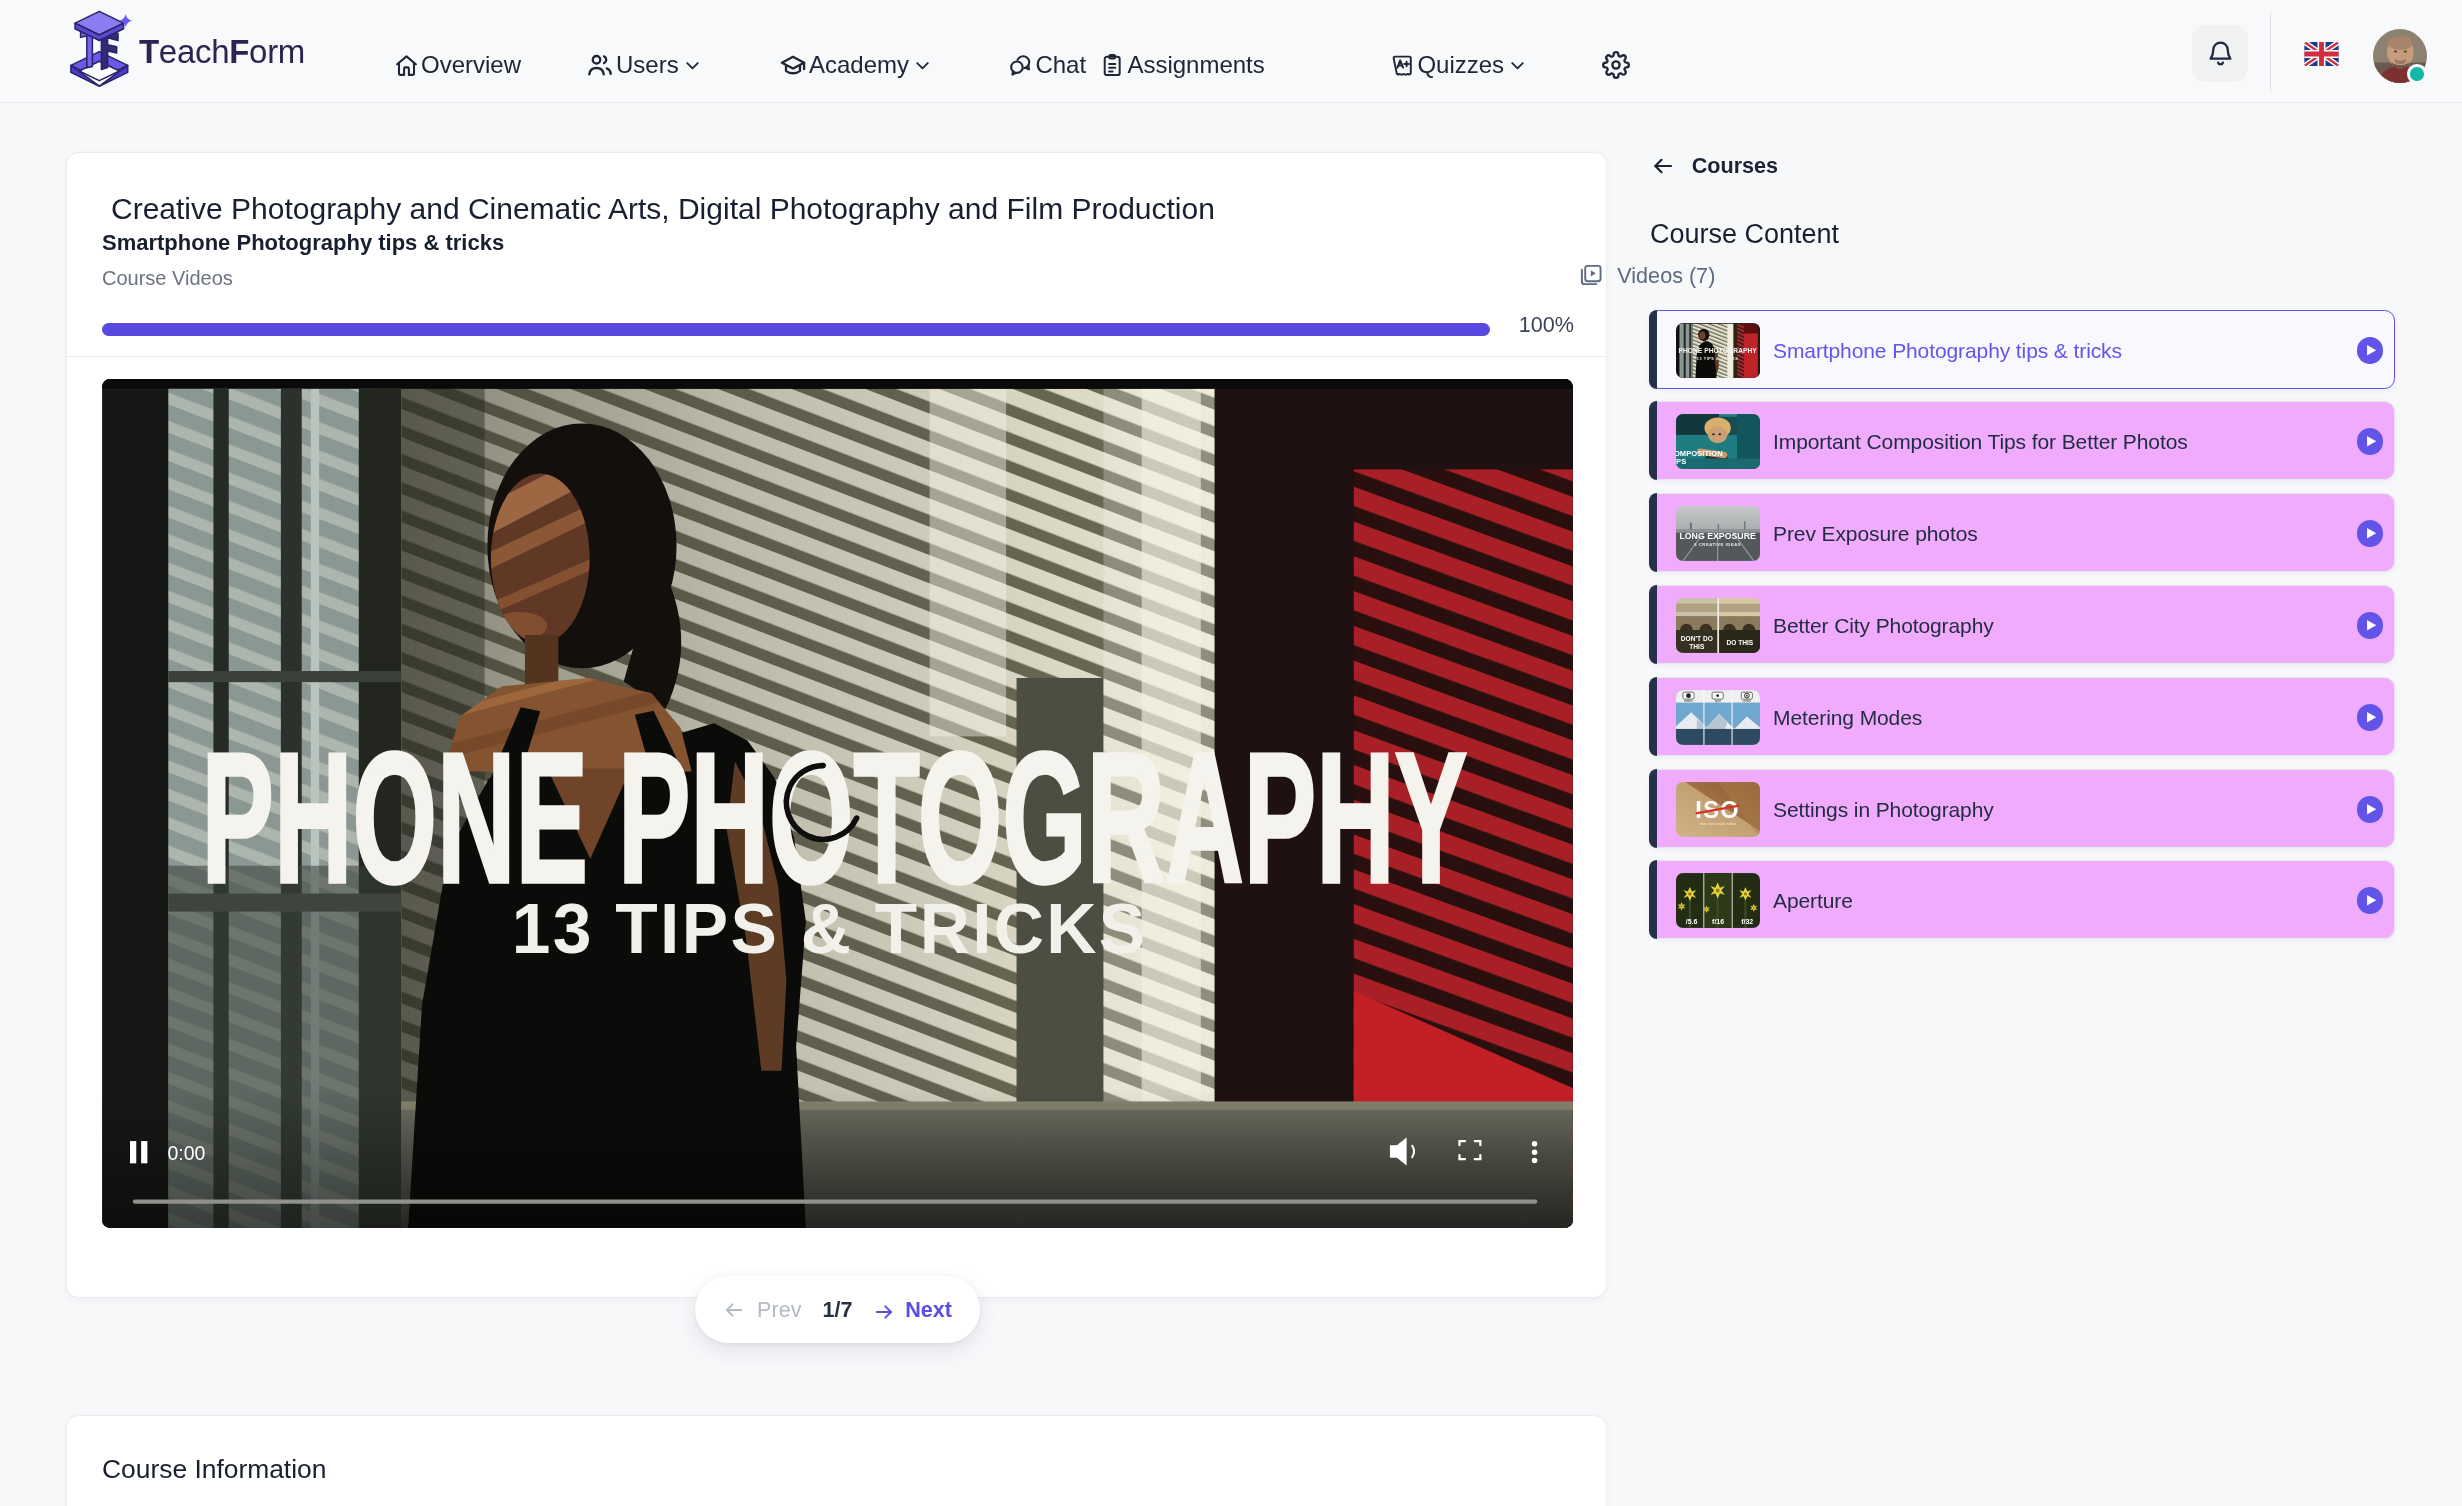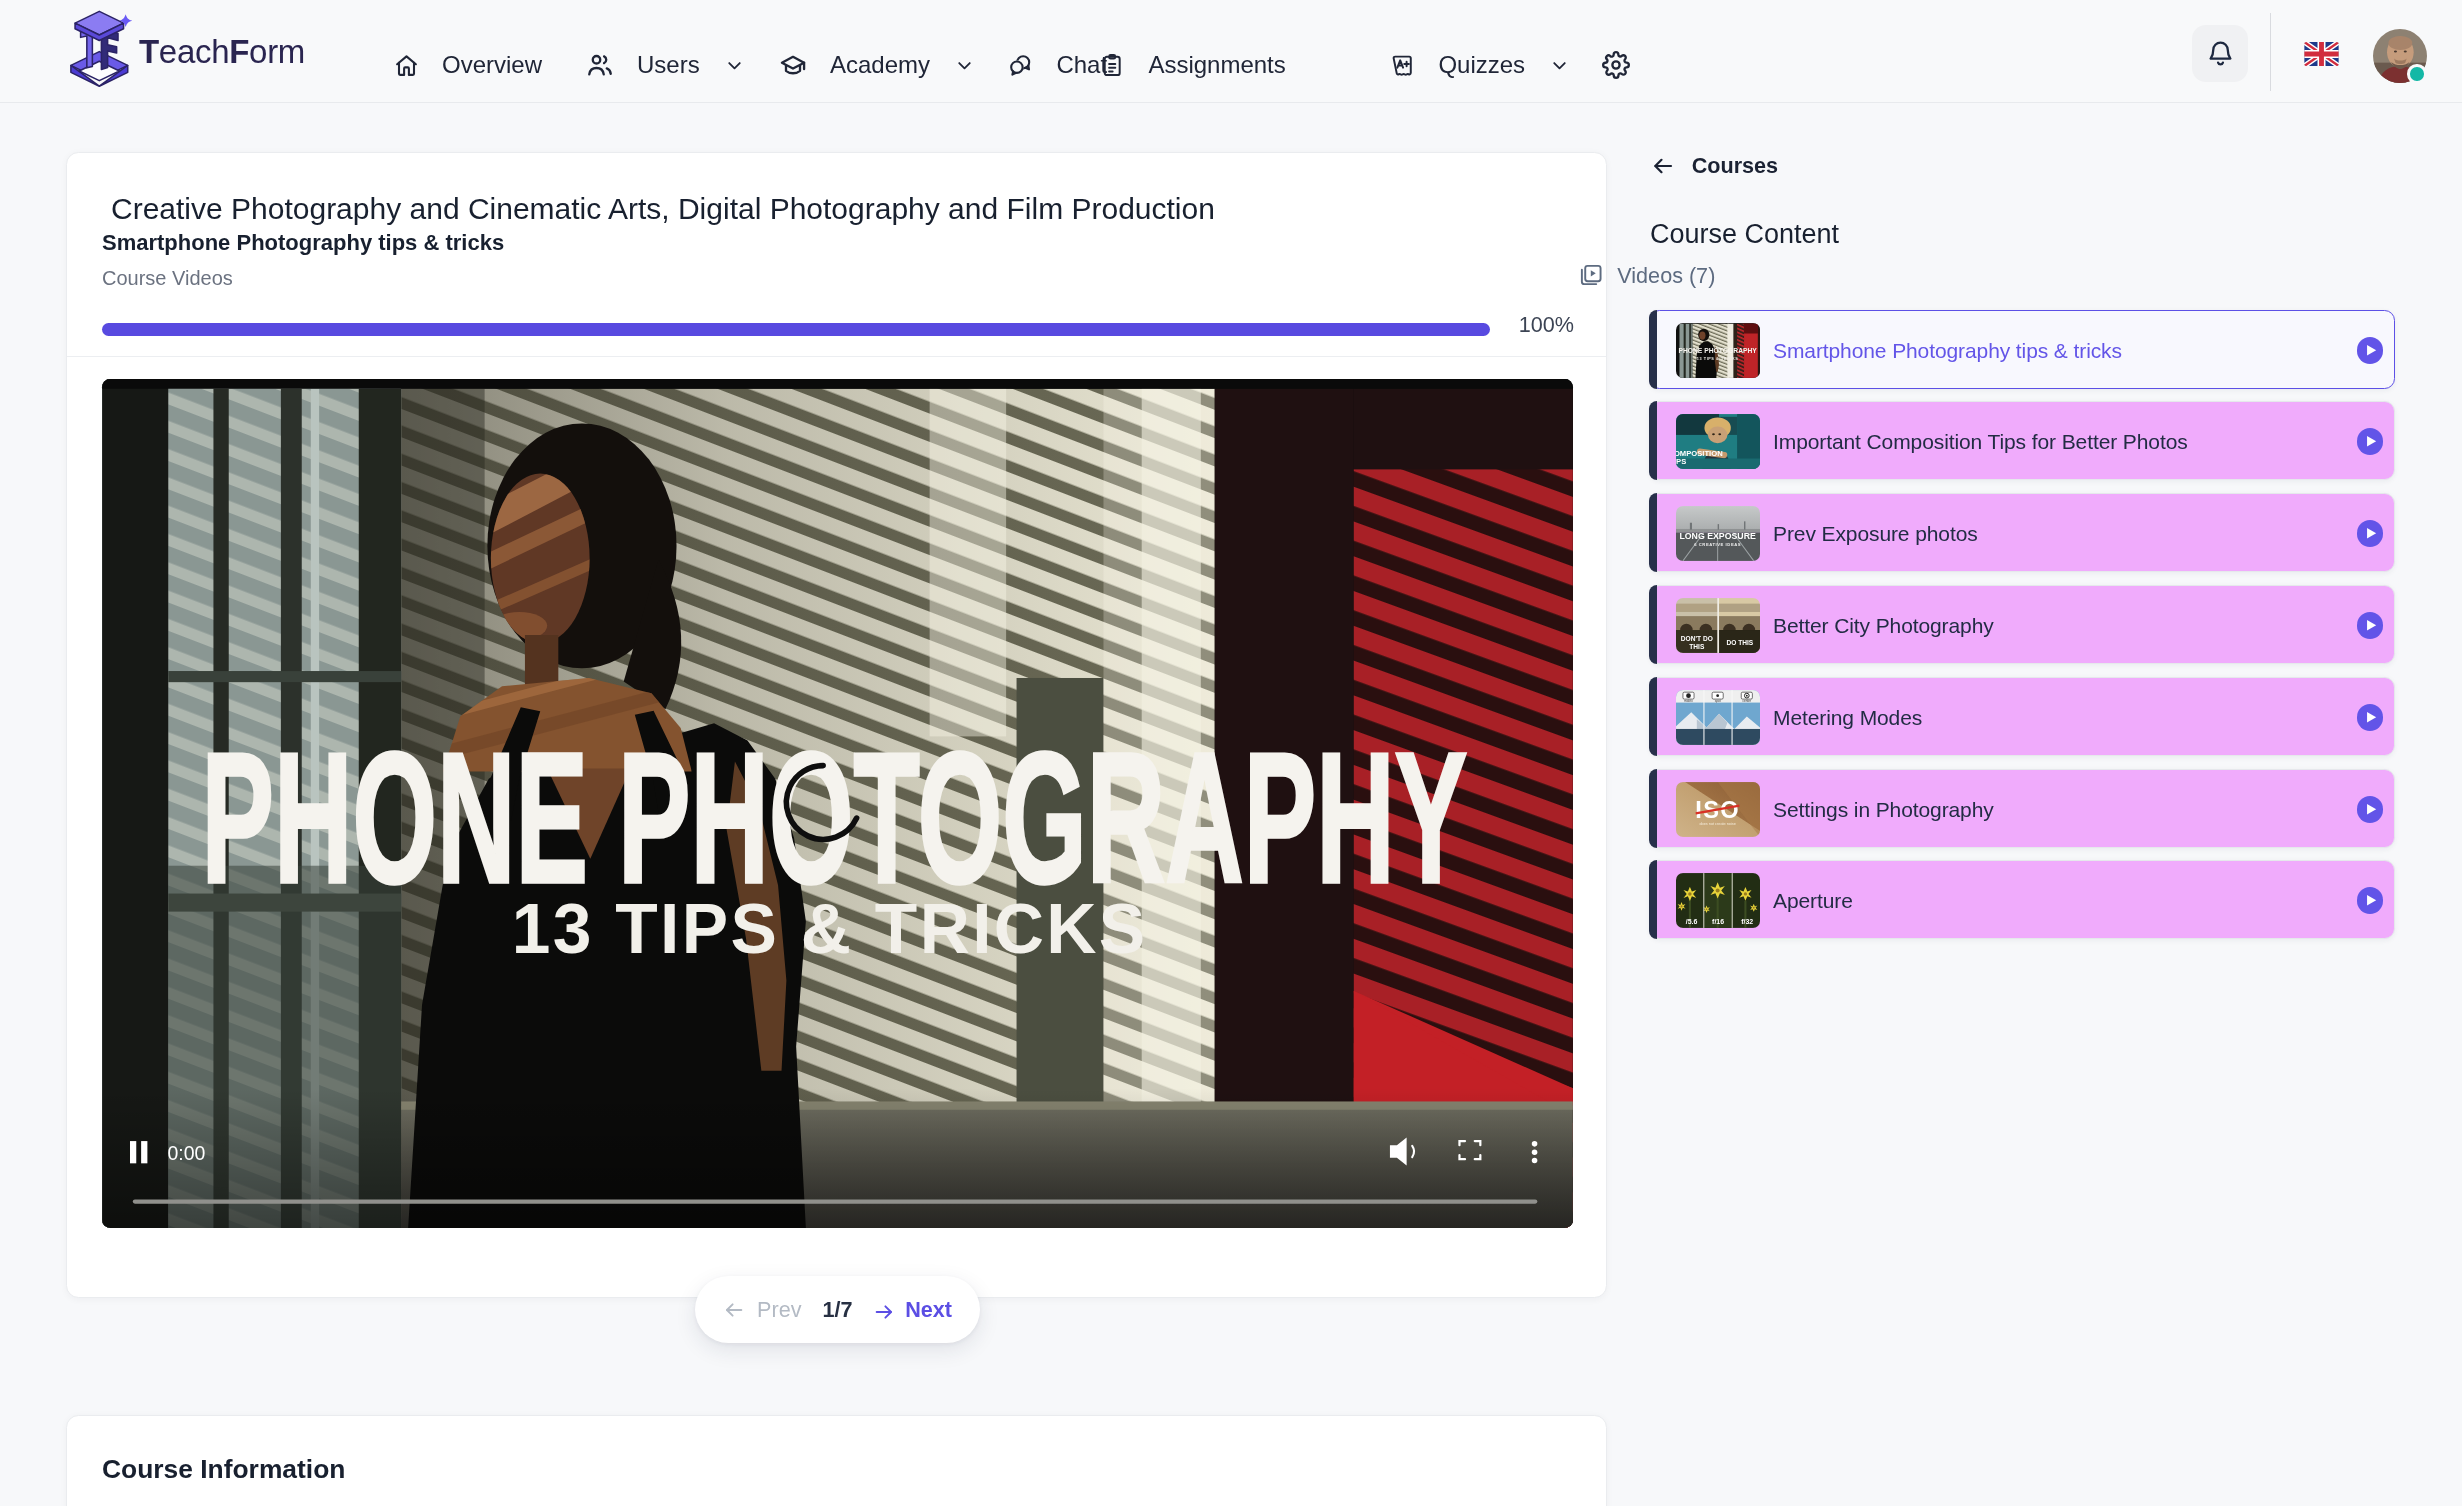--- a/index.html
+++ b/index.html
@@ -3,21 +3,21 @@
 <style>
 *{margin:0;padding:0;box-sizing:border-box}
 html,body{width:2462px;height:1507px;overflow:hidden}
 body{font-family:"Liberation Sans",sans-serif;background:#f7f8fa;position:relative;color:#1e2536}
 #page{position:absolute;inset:0;width:2462px;height:1507px}
 
 .hdr{position:absolute;left:0;top:0;width:2462px;height:103px;background:#f8f9fa;border-bottom:1.4px solid #e8eaed}
 .logo{position:absolute;left:68px;top:9.7px}
 .brand{position:absolute;left:139px;top:0;height:103px;display:flex;align-items:center;font-size:33px;letter-spacing:-0.3px;color:#2a2550;font-weight:400}
 .brand b{font-weight:800}
-.nav-it{position:absolute;top:0;height:130px;display:flex;align-items:center;gap:23px;font-size:24px;font-weight:500;color:#202637}
+.nav-it{position:absolute;top:0;height:130px;display:flex;align-items:center;gap:2px;font-size:24px;font-weight:500;color:#202637}
 .nav-it svg{flex:0 0 auto}
 .chev{margin-left:1.4px}
 .bellbtn{position:absolute;left:2192px;top:25px;width:56px;height:57px;border-radius:14px;background:#f0f1f3;display:flex;align-items:center;justify-content:center}
 .hdiv{position:absolute;left:2270px;top:12.5px;width:1.4px;height:78px;background:#d9dbdf}
 .flag{position:absolute;left:2304px;top:42px;width:35px;height:24px;border-radius:2.8px;overflow:hidden}
 .avatar{position:absolute;left:2373px;top:28.5px;width:54px;height:54px;border-radius:50%;overflow:hidden}
 .avdot{position:absolute;left:2407px;top:64px;width:19.5px;height:19.5px;border-radius:50%;background:#14b8a6;border:3.5px solid #f8f9fa}
 
 .card{position:absolute;background:#fff;border:1.4px solid #eaecef;border-radius:12.5px;box-shadow:0 1.4px 7px rgba(20,30,60,.04)}
 #main{left:66px;top:152px;width:1541px;height:1146px}
@@ -28,21 +28,21 @@
 #main .pct{position:absolute;right:32px;top:159px;font-size:21.6px;color:#3c4454}
 #main .divline{position:absolute;left:0;top:203px;width:100%;height:1.4px;background:#eceef1}
 .vwrap{position:absolute;left:35px;top:226px;width:1471px;height:849px;border-radius:8.3px;overflow:hidden;background:#000}
 
 .pager{position:absolute;left:695px;top:1276px;width:285px;height:67px;border-radius:34px;background:#fff;box-shadow:0 7px 21px rgba(30,40,70,.10),0 1.4px 4.2px rgba(30,40,70,.06);display:flex;align-items:center;justify-content:center;gap:21px;font-size:21.6px}
 .pager .prev{display:flex;align-items:center;gap:12px;color:#b3bac4}
 .pager .cnt{font-weight:700;color:#273043}
 .pager .next{display:flex;align-items:flex-end;gap:9.7px;color:#5b4ee4;font-weight:600}
 
 #cinfo{left:66px;top:1415px;width:1541px;height:181px}
-#cinfo .t1{position:absolute;left:35px;top:38px;font-size:26.4px;font-weight:700;color:#18202f}
+#cinfo .t1{position:absolute;left:35px;top:38px;font-size:26.4px;font-weight:400;color:#18202f}
 
 .sb-back{position:absolute;left:1651px;top:153px;display:flex;align-items:center;gap:16.7px;font-size:21.6px;font-weight:600;color:#1b2233}
 .sb-h1{position:absolute;left:1650px;top:219px;font-size:27px;font-weight:400;color:#18202f}
 .sb-vid{position:absolute;left:1579px;top:263px;display:flex;align-items:flex-start;gap:15.3px;font-size:21.6px;font-weight:500;color:#5d6b80}
 .vitem{position:absolute;left:1649px;width:746px;height:79px;background:#f0abfc;border:1.4px solid #e6e8ec;border-radius:10.4px;box-shadow:0 1.4px 5.6px rgba(20,30,60,.05)}
 .vitem.sel{border:1.4px solid #5d50e6;background:#f8f8fe}
 .vitem .accent{position:absolute;left:-1.4px;top:-1.4px;bottom:-1.4px;width:8.3px;background:#27304a;border-radius:10.4px 0 0 10.4px}
 .vitem .thumb{position:absolute;left:26.4px;top:12px;width:84px;height:55px;border-radius:7px;overflow:hidden}
 .vitem .vt{position:absolute;left:123px;top:0;height:79px;display:flex;align-items:center;font-size:21px;font-weight:500;letter-spacing:-0.1px;color:#222c44}
 .vitem.sel .vt{color:#6355e8}

